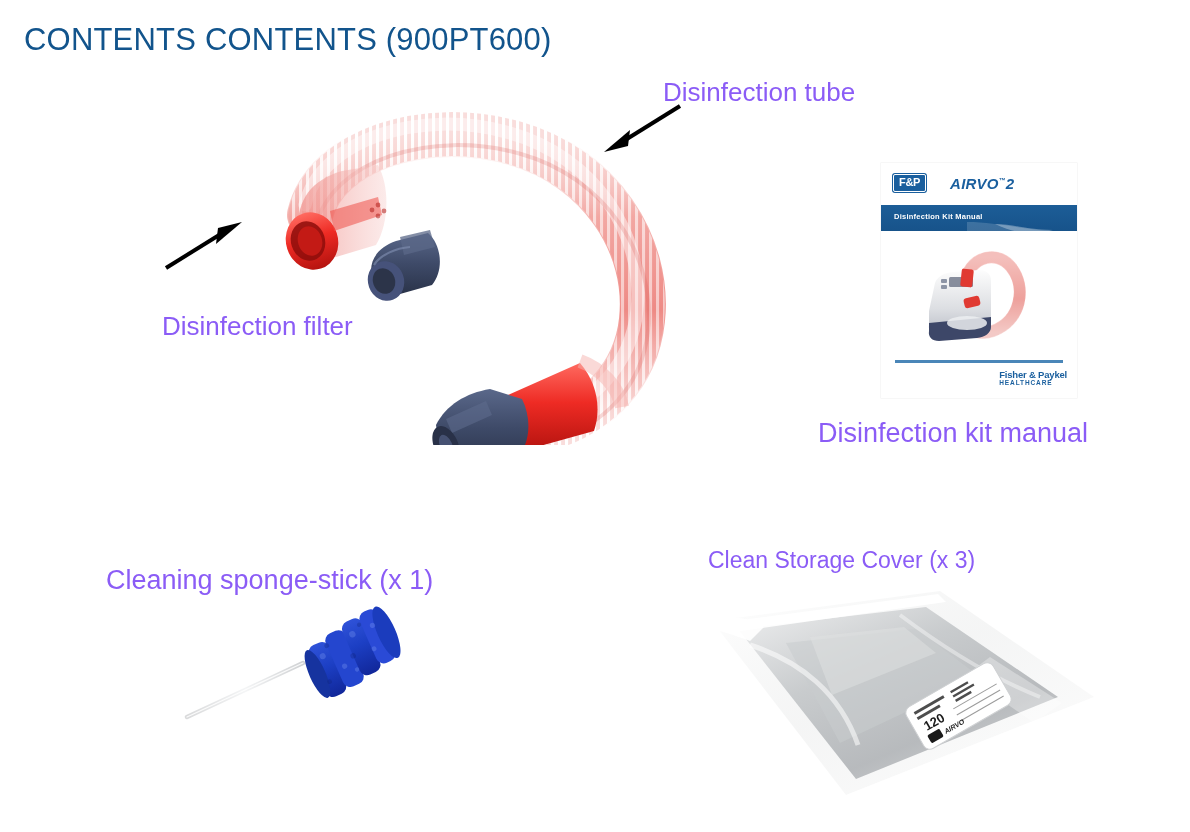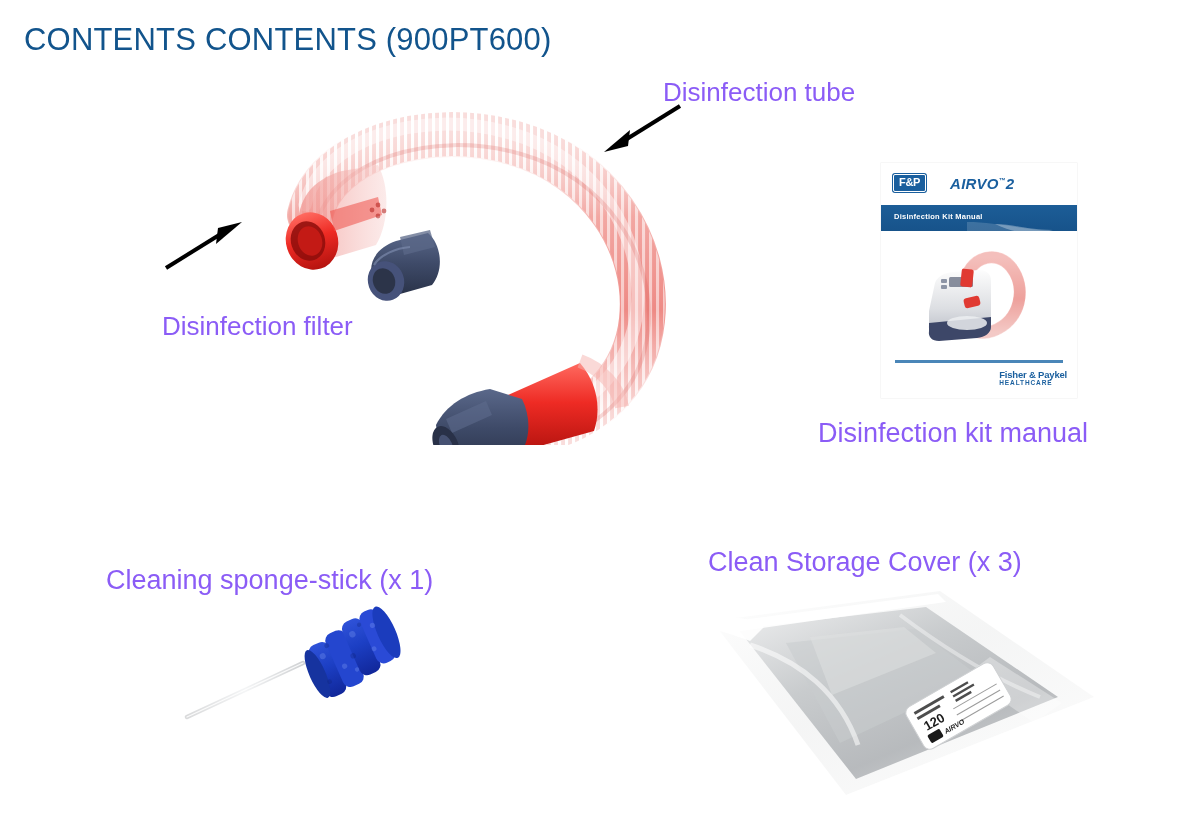--- a/index.html
+++ b/index.html
@@ -38,21 +38,21 @@
     position: absolute;
     font-size: 26px;
     color: #8b5cf6;
     font-weight: 400;
     white-space: nowrap;
   }
   #label-disinfection-tube { left: 663px; top: 77px; }
   #label-disinfection-filter { left: 162px; top: 267px; margin-top: 44px; }
   #label-kit-manual { left: 818px; top: 418px; font-size: 27px; }
   #label-sponge-stick { left: 106px; top: 565px; font-size: 27px; }
-  #label-storage-cover { left: 708px; top: 547px; font-size: 27px; }
+  #label-storage-cover { left: 708px; top: 547px; font-size: 23px; }
 
   .arrow-svg { position: absolute; overflow: visible; }
 
   
   #tube-illustration {
     position: absolute;
     left: 250px;
     top: 95px;
     width: 450px;
     height: 350px;

